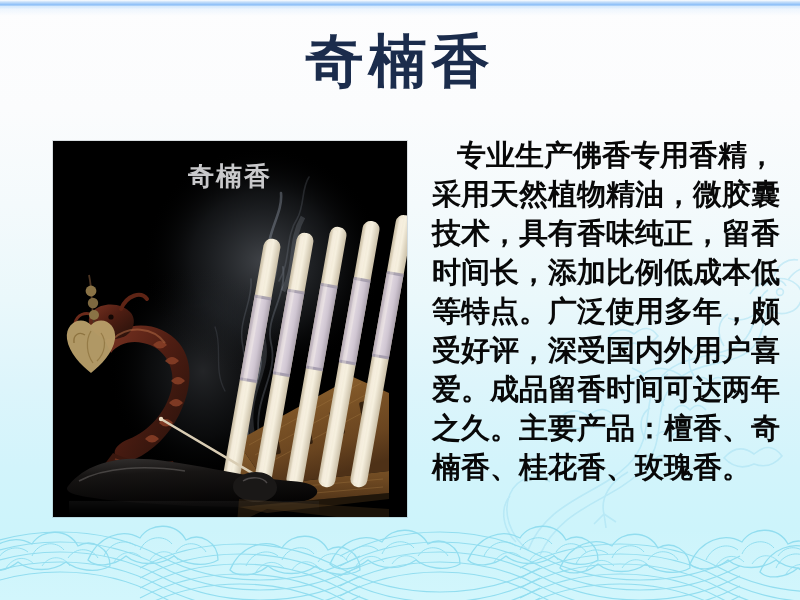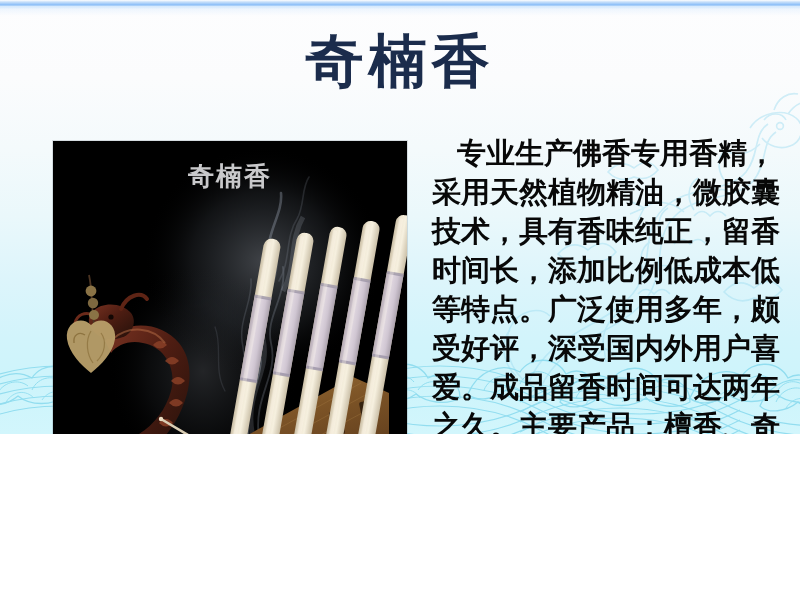--- a/index.html
+++ b/index.html
@@ -11,21 +11,21 @@
     width: 800px;
     height: 600px;
     overflow: hidden;
     font-family: "Liberation Serif", "DejaVu Serif", serif;
     background: #ffffff;
   }
 
   #slide {
     position: relative;
     width: 800px;
-    height: 434px;
+    height: 600px;
     overflow: hidden;
     background:
       linear-gradient(to bottom,
         #fdfdfe 0%,
         #fbfcfd 18%,
         #f4fafc 34%,
         #eaf8fb 50%,
         #ddf5fb 64%,
         #d2f4fb 78%,
         #cdf4fb 88%,
@@ -123,21 +123,21 @@
     z-index: 9;
     white-space: nowrap;
   }
 
   
   .body-text {
     position: absolute;
     left: 432px;
     top: 136px;
     width: 348px;
-    font-family: Liberation Mono, monospace;
+    font-family: Liberation Serif, serif;
     font-size: 29px;
     font-weight: bold;
     line-height: 39px;
     color: #080808;
     text-indent: 25px;
     text-align: left;
     letter-spacing: 0px;
     word-break: break-all;
     white-space: normal;
   }

